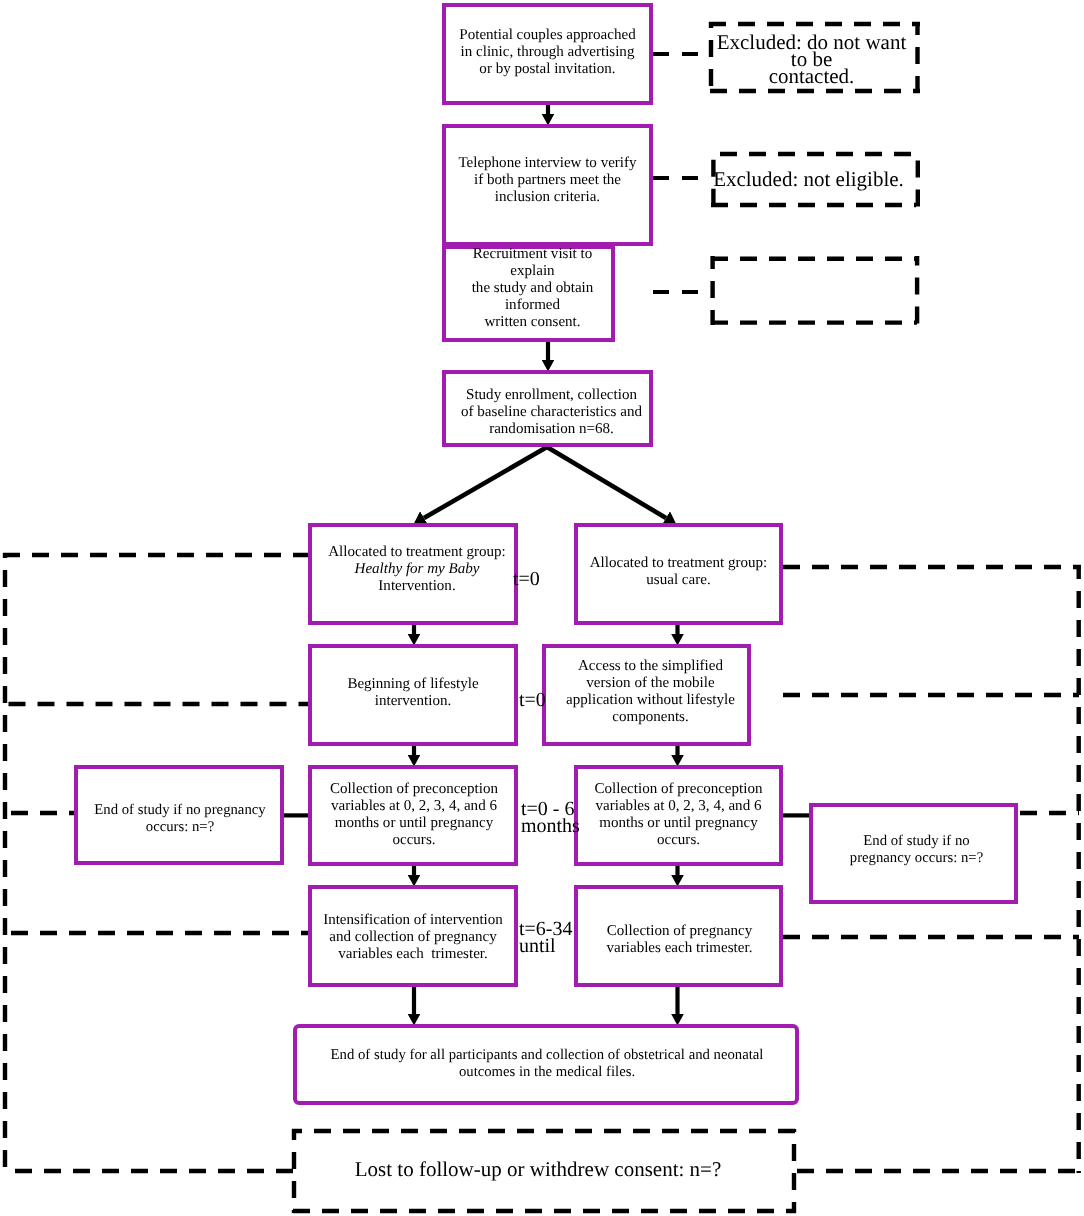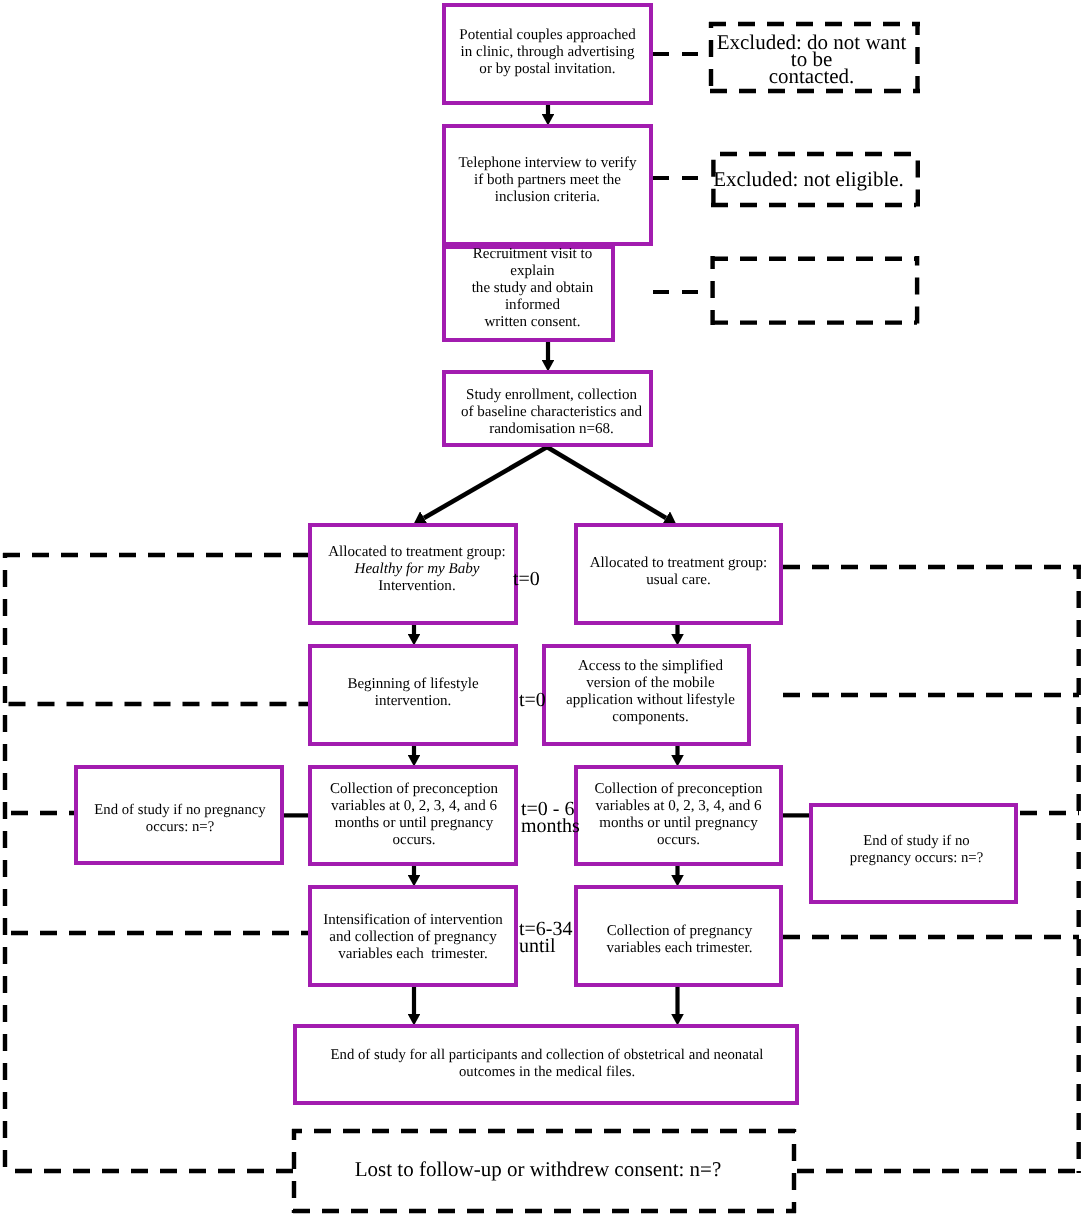--- a/index.html
+++ b/index.html
@@ -220,21 +220,21 @@
     </div>
   </div>
 
   <div class="box" style="left:574px;top:885px;width:209px;height:102px;">
     <div class="txt" style="transform:translate(1px,6px)">
       <span>Collection of pregnancy</span><br>
       <span>variables each trimester.</span>
     </div>
   </div>
 
-  <div class="box" style="left:293px;top:1024px;width:506px;height:81px;">
+  <div class="box" style="left:293px;top:1024px;width:506px;height:81px;border-radius:6px;">
     <div class="txt bold" style="transform:translate(1px,1px)">
       <span>End of study for all participants and collection of obstetrical and neonatal</span><br>
       <span>outcomes in the medical files.</span>
     </div>
   </div>
 
   <div class="dash" style="left:293px;top:1130px;width:504px;height:79px;">
     <div class="txt" style="transform:translate(-7px,2px)">
       <span>Lost to follow-up or withdrew consent: n=?</span>
     </div>

